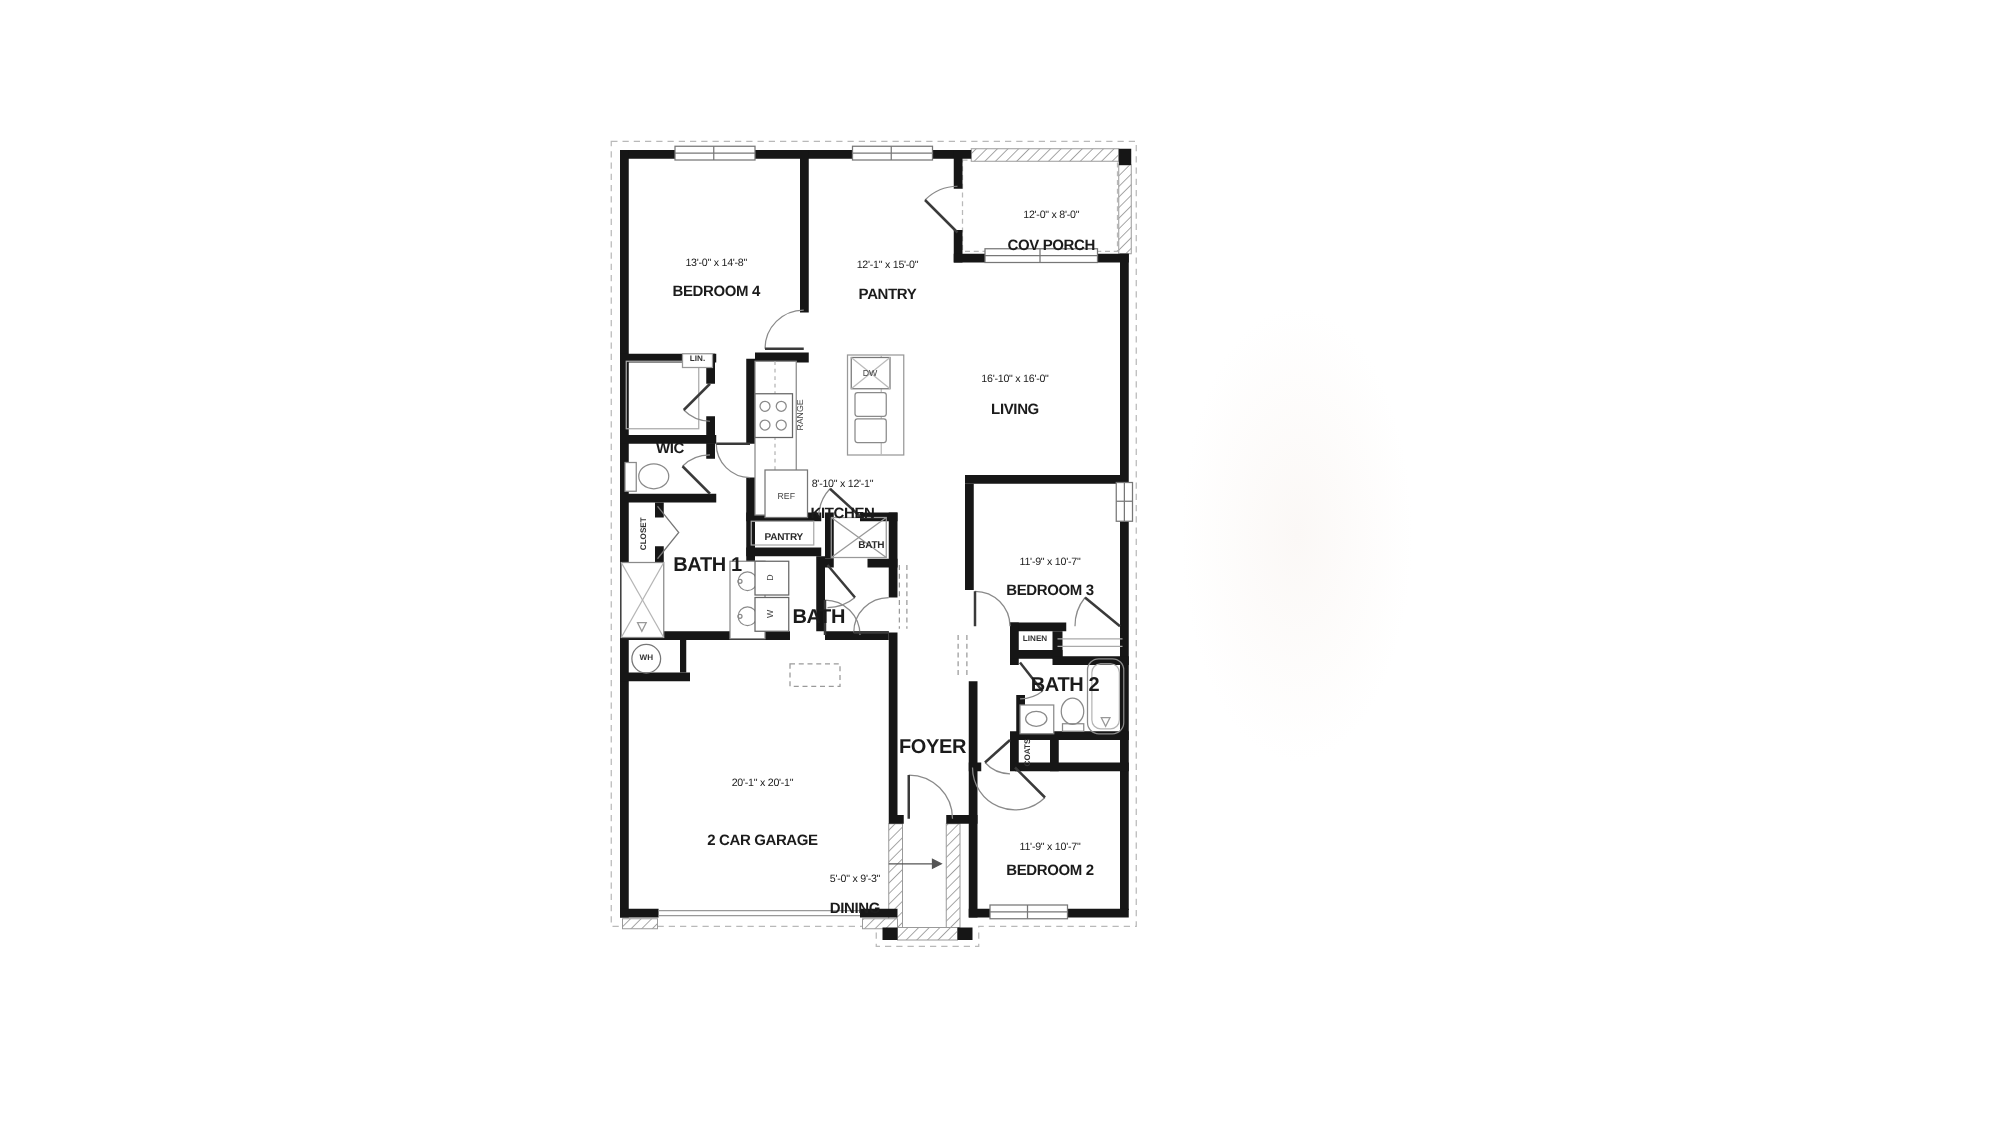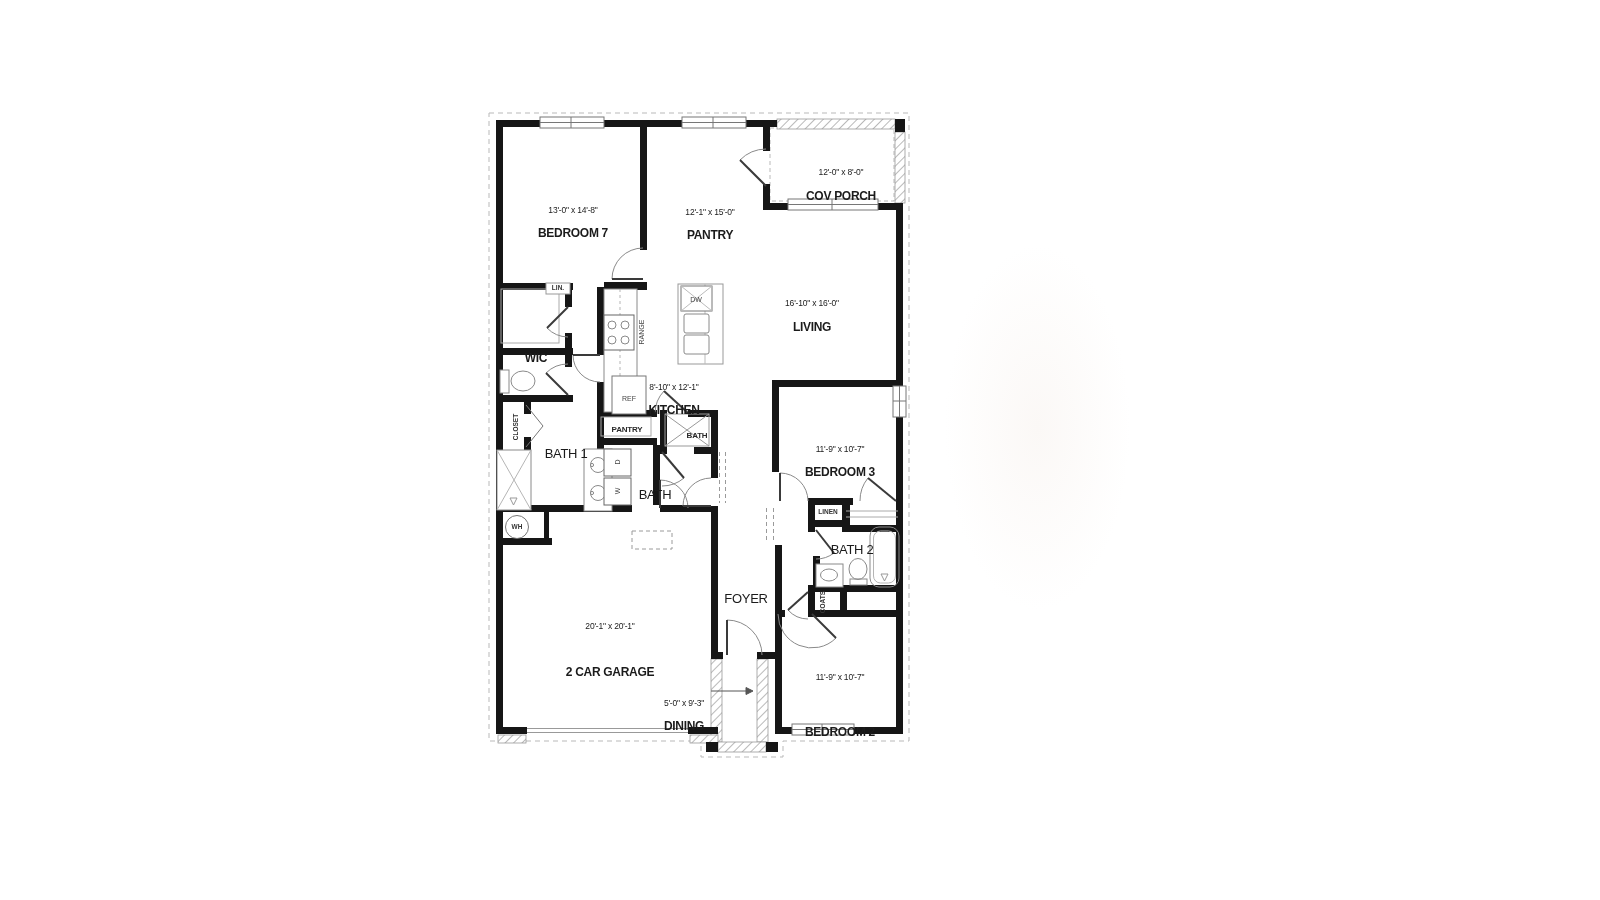--- a/index.html
+++ b/index.html
@@ -3,21 +3,21 @@
 <meta charset="utf-8">
 <style>
   html,body{margin:0;padding:0;background:#ffffff;}
   #canvas{position:relative;width:1600px;height:900px;background:#ffffff;overflow:hidden;
           font-family:"Liberation Sans", sans-serif;}
   #plan-svg{position:absolute;left:0;top:0;}
   .lbl{position:absolute;transform:translate(-50%,-50%);white-space:nowrap;color:#1b1b1b;
        text-align:center;line-height:1;}
   .room-name{font-size:12px;font-weight:700;letter-spacing:-0.3px;margin-top:36px;}
   .room-dims{font-size:8.5px;font-weight:400;letter-spacing:-0.2px;}
-  .mid-label{font-size:13px;font-weight:400;letter-spacing:-0.3px;}
+  .mid-label{font-size:16px;font-weight:700;letter-spacing:-0.3px;}
   .sm-label{font-size:8px;font-weight:700;color:#2a2a2a;letter-spacing:-0.2px;}
   .tiny-label{font-size:6.5px;font-weight:700;color:#333;}
   .fix-label{font-size:7px;font-weight:400;color:#444;}
   .rot{transform:translate(-50%,-50%) rotate(-90deg);}
   #watermark{position:absolute;left:945px;top:245px;width:185px;height:365px;border-radius:45%;
              background:radial-gradient(closest-side,#fbf8f6,rgba(255,255,255,0));}
 </style>
 </head>
 <body>
 
@@ -271,39 +271,39 @@
     <g>
       <rect x="546" y="283" width="24" height="11" fill="#ffffff" stroke="#999" stroke-width="1"></rect>
     </g>
 
     <g stroke="#555" stroke-width="1" fill="#555">
       <line x1="711" y1="691" x2="746" y2="691"></line>
       <polygon points="746,687.5 753,691 746,694.5"></polygon>
     </g>
   </svg>
 
-  <div class="lbl room-name" style="left:573px;top:197px">BEDROOM 7</div>
+  <div class="lbl room-name" style="left:573px;top:197px">BEDROOM 4</div>
   <div class="lbl room-dims" style="left:573px;top:210px">13'-0" x 14'-8"</div>
 
   <div class="lbl room-name" style="left:710px;top:199px">PANTRY</div>
   <div class="lbl room-dims" style="left:710px;top:212px">12'-1" x 15'-0"</div>
 
   <div class="lbl room-name" style="left:841px;top:160px">COV PORCH</div>
   <div class="lbl room-dims" style="left:841px;top:172px">12'-0" x 8'-0"</div>
 
   <div class="lbl room-name" style="left:812px;top:291px">LIVING</div>
   <div class="lbl room-dims" style="left:812px;top:303px">16'-10" x 16'-0"</div>
 
   <div class="lbl room-name" style="left:674px;top:374px">KITCHEN</div>
   <div class="lbl room-dims" style="left:674px;top:387px">8'-10" x 12'-1"</div>
 
   <div class="lbl room-name" style="left:840px;top:436px">BEDROOM 3</div>
   <div class="lbl room-dims" style="left:840px;top:449px">11'-9" x 10'-7"</div>
 
-  <div class="lbl room-name" style="left:840px;top:696px">BEDROOM 2</div>
+  <div class="lbl room-name" style="left:840px;top:660px">BEDROOM 2</div>
   <div class="lbl room-dims" style="left:840px;top:677px">11'-9" x 10'-7"</div>
 
   <div class="lbl room-name" style="left:610px;top:636px">2 CAR GARAGE</div>
   <div class="lbl room-dims" style="left:610px;top:626px">20'-1" x 20'-1"</div>
 
   <div class="lbl room-name" style="left:684px;top:690px">DINING</div>
   <div class="lbl room-dims" style="left:684px;top:703px">5'-0" x 9'-3"</div>
 
   <div class="lbl mid-label" style="left:746px;top:598px">FOYER</div>
   <div class="lbl mid-label" style="left:566px;top:453px">BATH 1</div>

